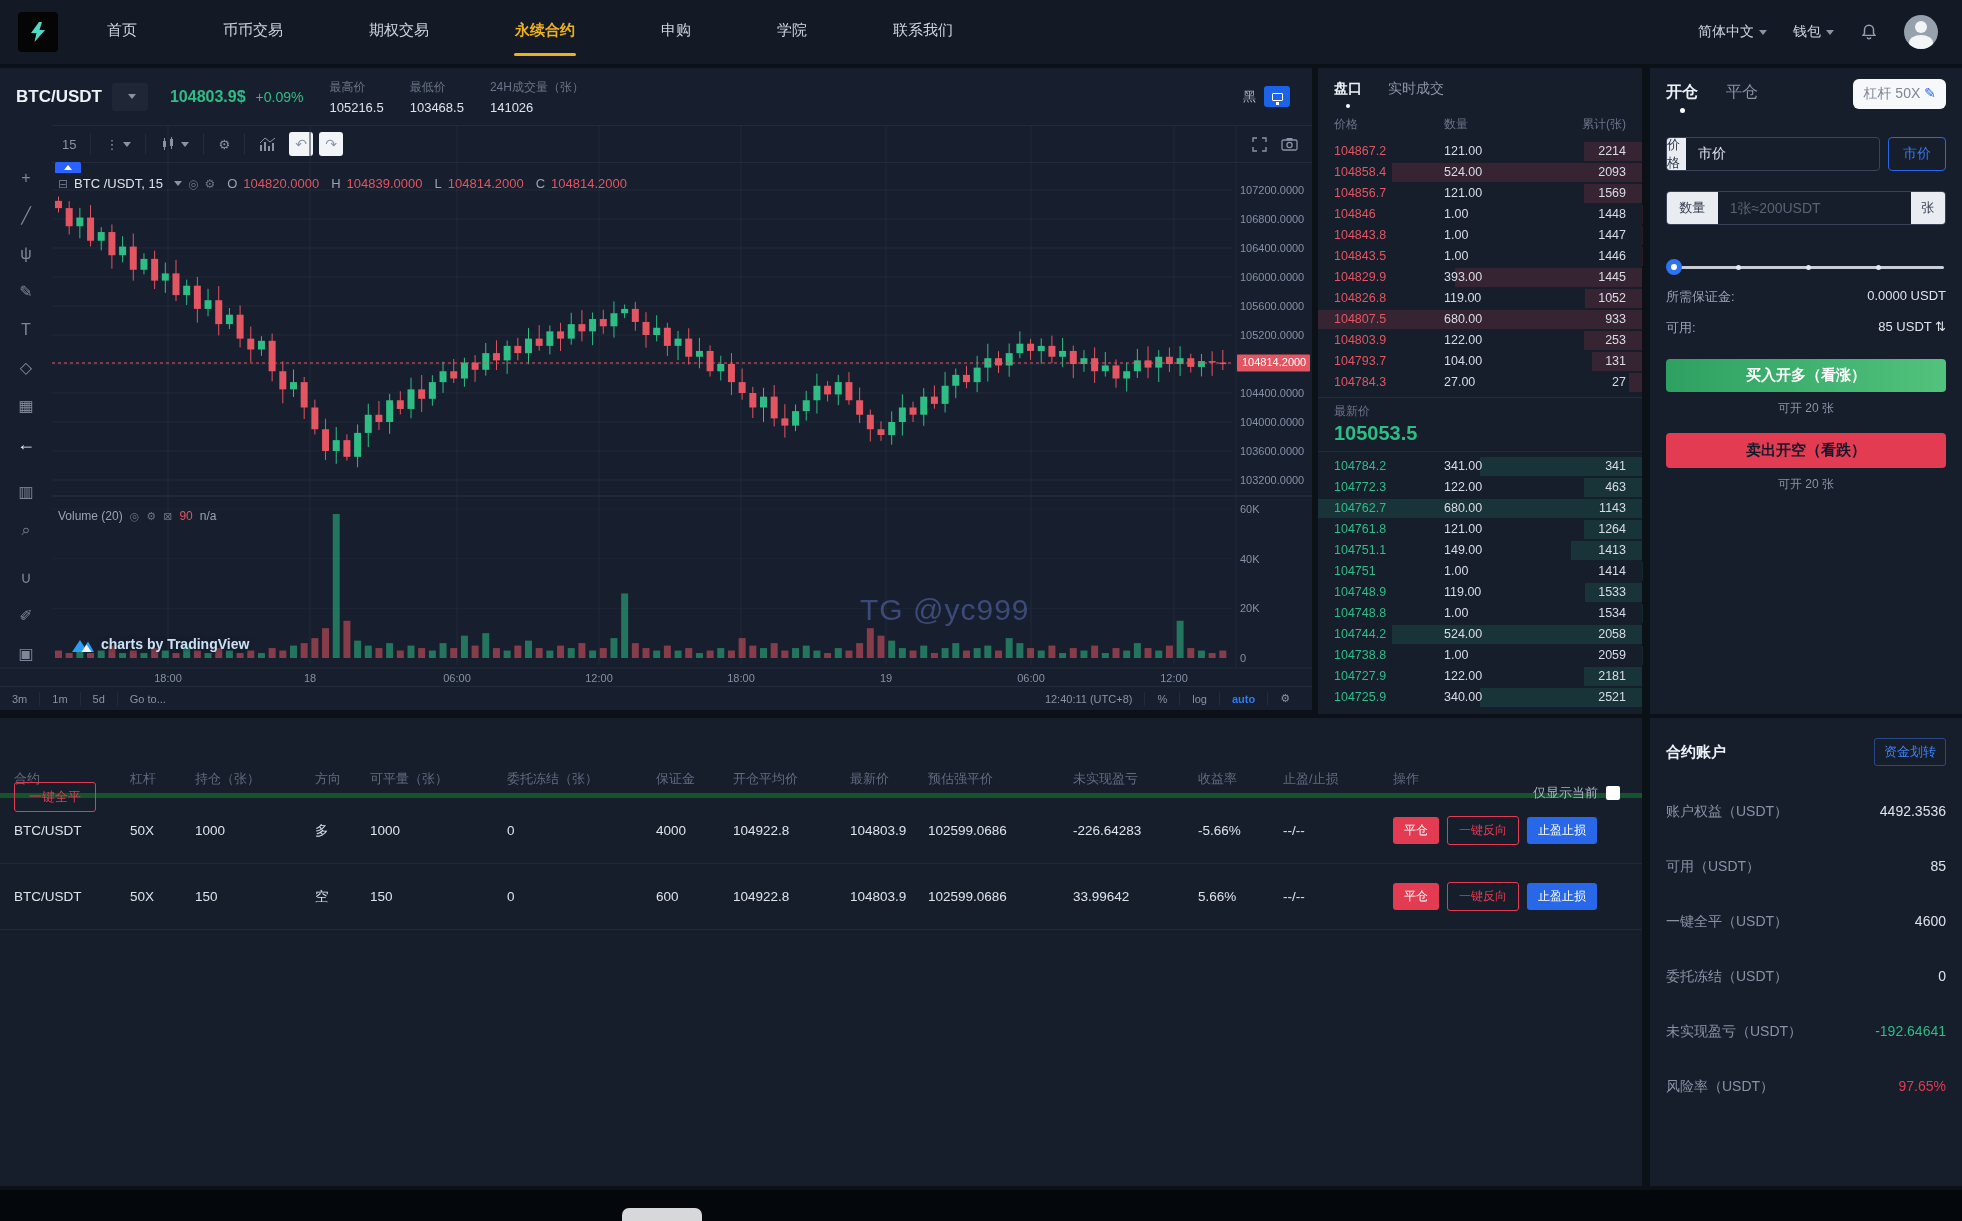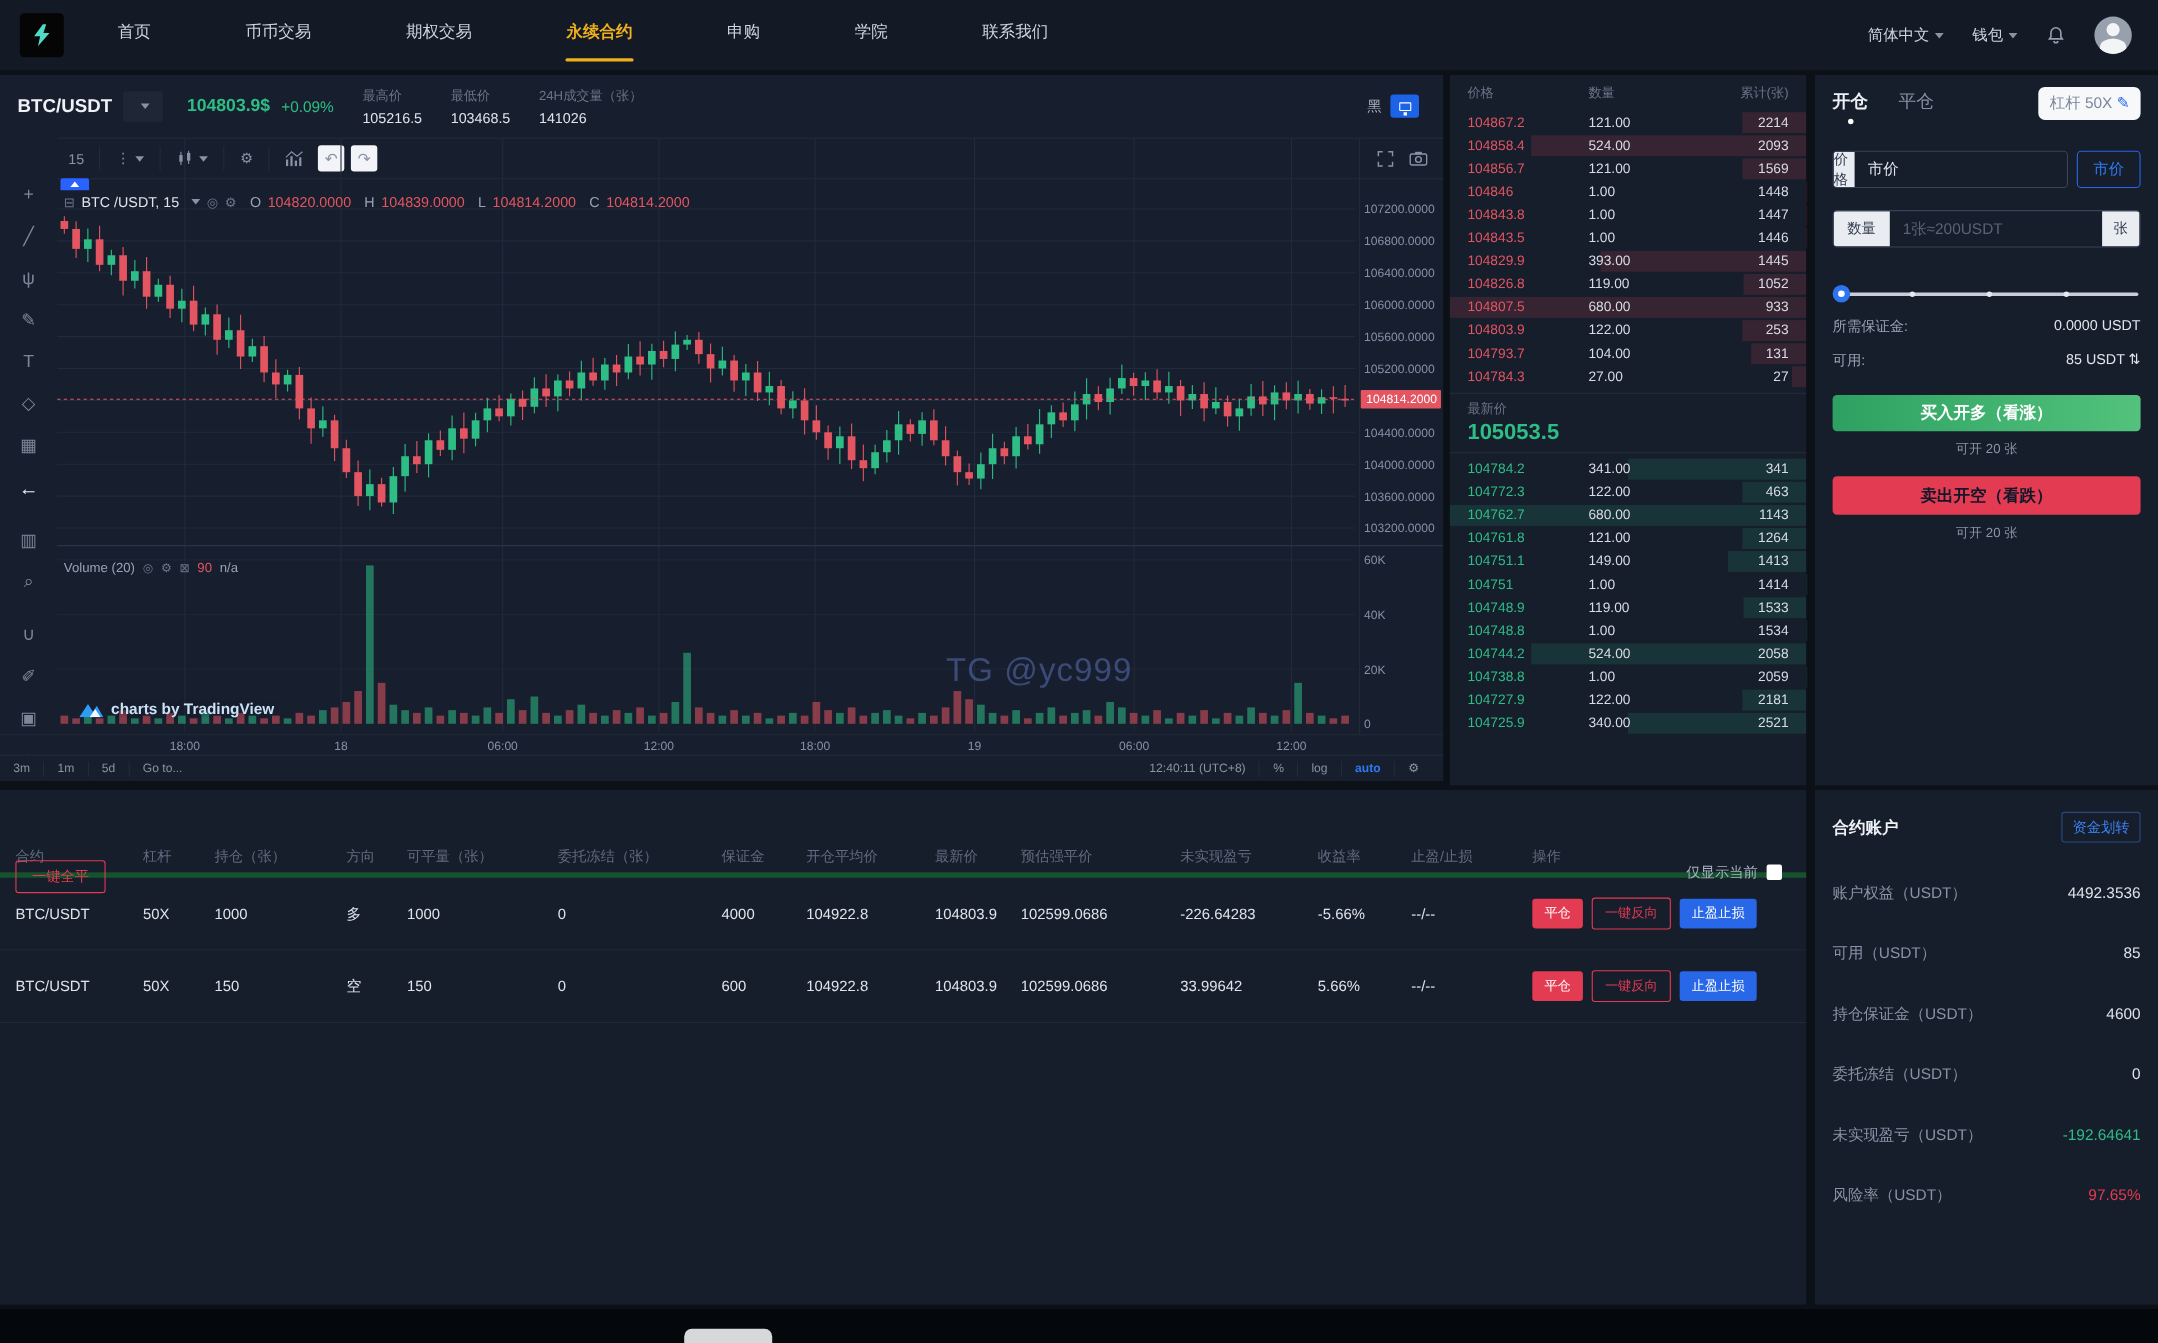--- a/index.html
+++ b/index.html
@@ -711,20 +711,24 @@
         <span class="cb-item">log</span>
           <span class="cb-sep"></span>
         <span class="cb-item cb-blue">auto</span>
           <span class="cb-sep"></span>
         <span class="cb-item">⚙</span>
       </div>
     </div>
   </div>
 
   <div class="panel" id="orderbook">
+    <div id="ob-tabs">
+      <span class="ob-tab active">盘口</span>
+      <span class="ob-tab">实时成交</span>
+    </div>
     <div id="ob-cols">
       <span>价格</span>
       <span>数量</span>
       <span class="r">累计(张)</span>
     </div>
     <div id="ob-asks">
         <div class="ob-row ask">
           <div class="bar" style="width: 17.7941%;"></div>
           <span class="p">104867.2</span>
           <span class="q">121.00</span>
@@ -992,21 +996,21 @@
     <div id="acc-rows">
         <div class="acc-row">
           <span class="k">账户权益（USDT）</span>
           <span class="v ">4492.3536</span>
         </div>
         <div class="acc-row">
           <span class="k">可用（USDT）</span>
           <span class="v ">85</span>
         </div>
         <div class="acc-row">
-          <span class="k">持仓保证金（USDT）</span>
+          <span class="k">一键全平（USDT）</span>
           <span class="v ">4600</span>
         </div>
         <div class="acc-row">
           <span class="k">委托冻结（USDT）</span>
           <span class="v ">0</span>
         </div>
         <div class="acc-row">
           <span class="k">未实现盈亏（USDT）</span>
           <span class="v green">-192.64641</span>
         </div>

